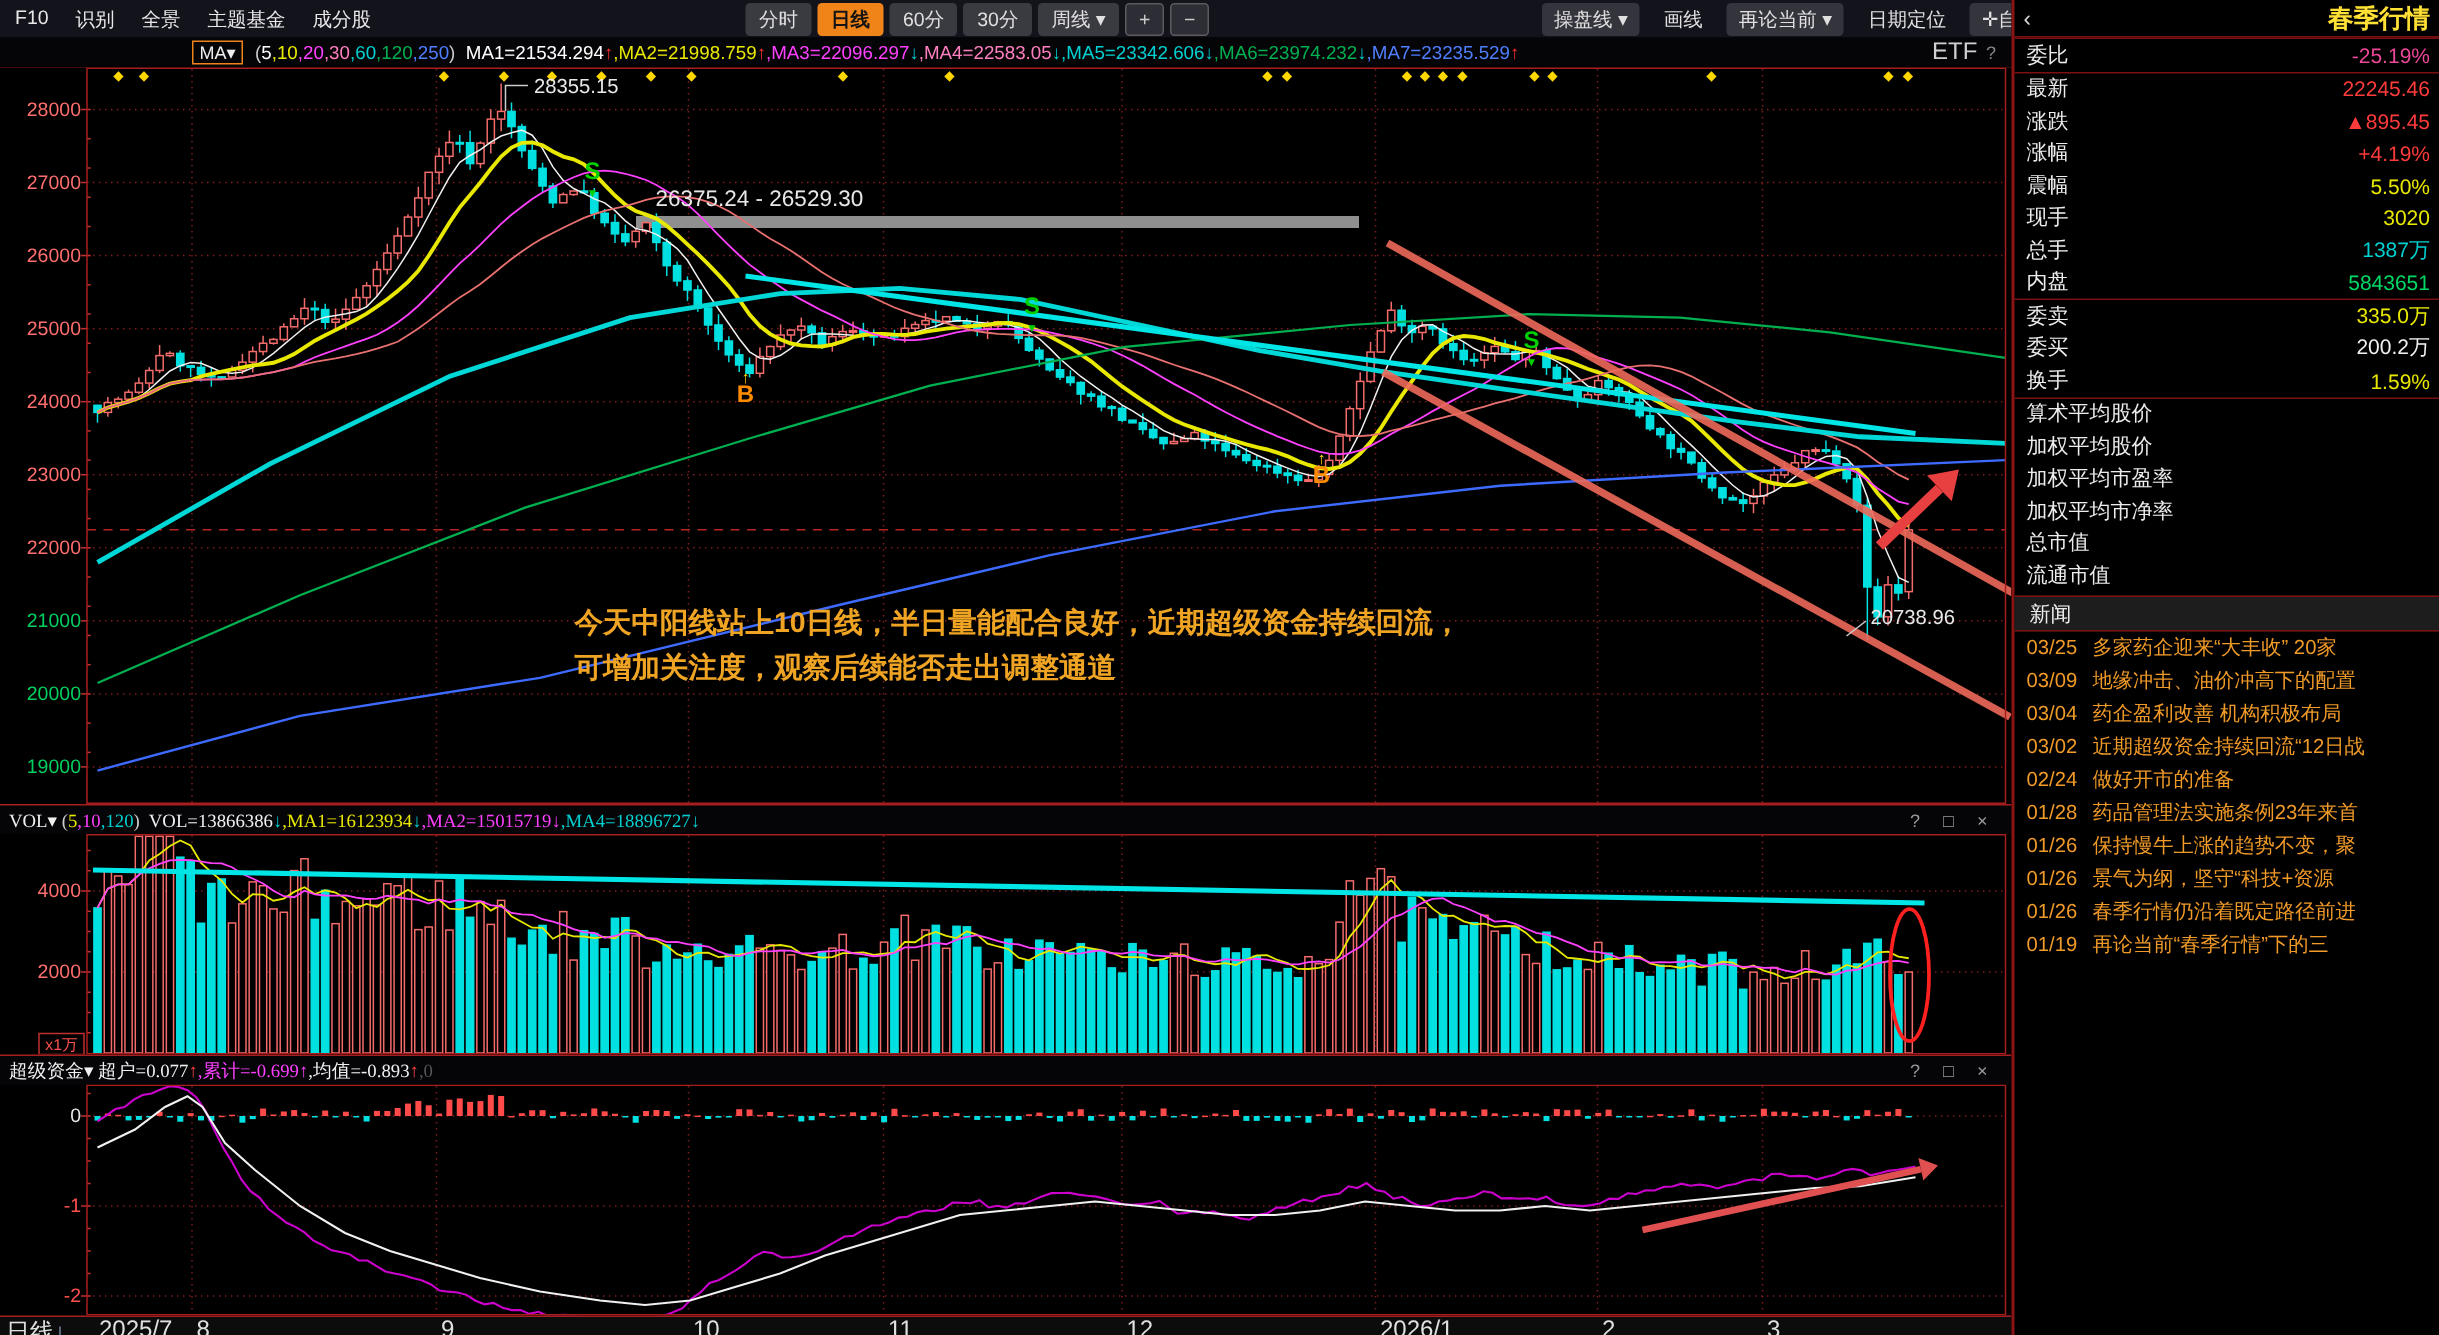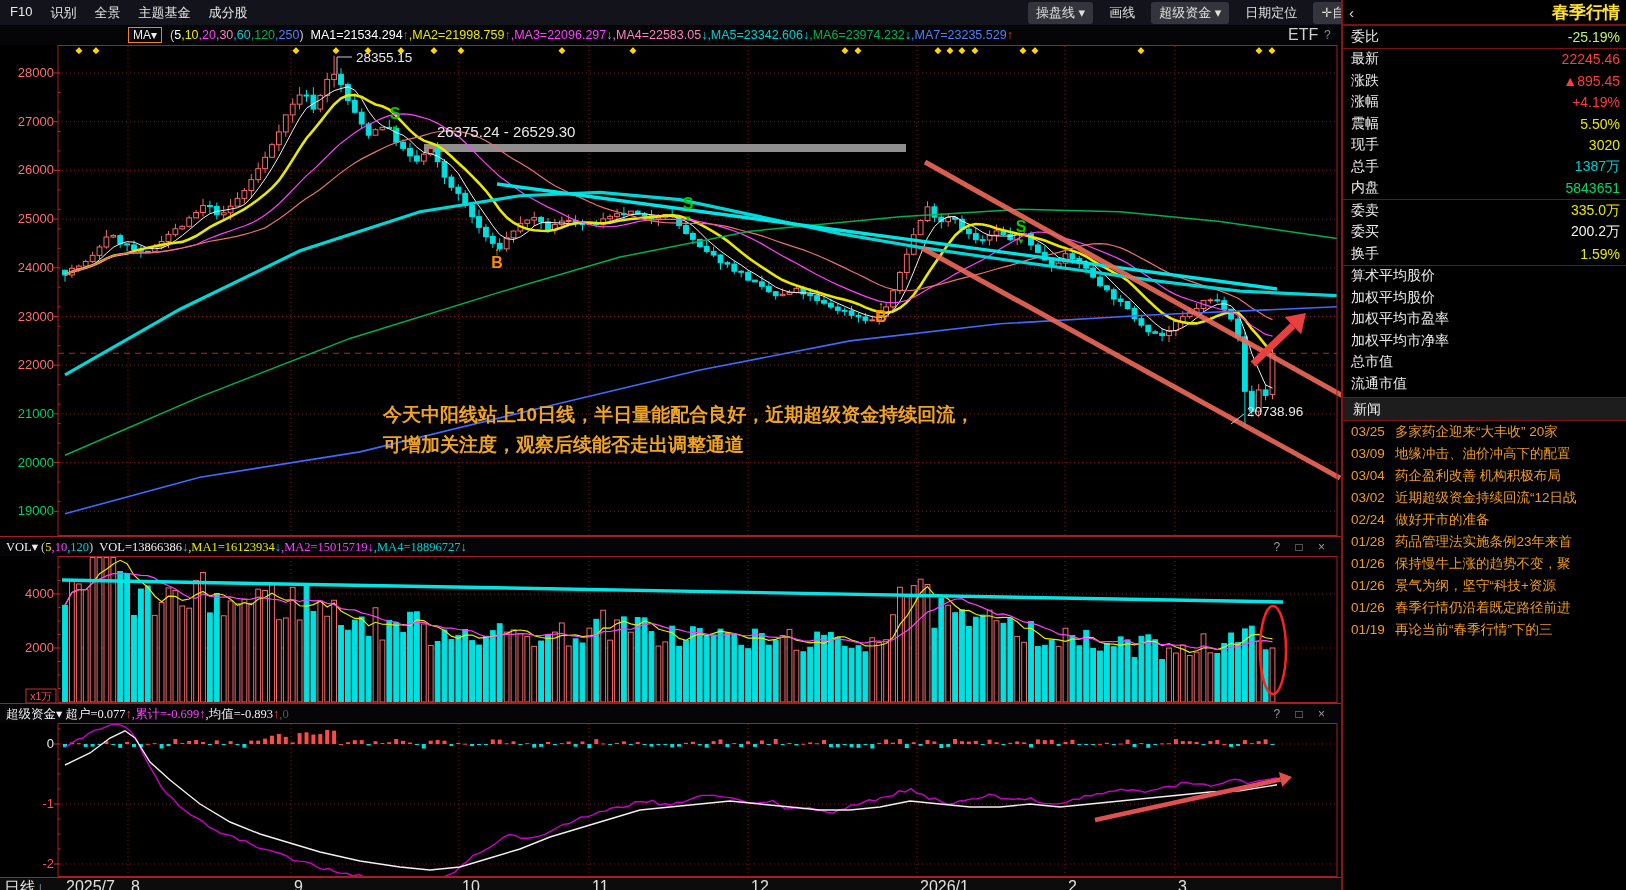--- a/index.html
+++ b/index.html
@@ -66,24 +66,33 @@
 <div class="app">
 
   <div class="topbar">
     <div class="tb-left">
       <span>F10</span>
       <span>识别</span>
       <span>全景</span>
       <span>主题基金</span>
       <span>成分股</span>
     </div>
+    <div class="tabs">
+      <span class="tab">分时</span>
+      <span class="tab active">日线</span>
+      <span class="tab">60分</span>
+      <span class="tab">30分</span>
+      <span class="tab">周线 ▾</span>
+      <span class="zbtn">+</span>
+      <span class="zbtn">−</span>
+    </div>
     <div class="tb-right">
       <span class="rbtn">操盘线 ▾</span>
       <span class="rbtn flat">画线</span>
-      <span class="rbtn">超级资金 ▾</span>
+      <span class="rbtn">再论当前 ▾</span>
       <span class="rbtn flat">日期定位</span>
       <span class="rbtn">✛自选 ▾</span>
       <span class="help-circ">?</span>
       <span class="collapse">»|</span>
     </div>
   </div>
 
   <div class="mabar">
     <span class="ma-box">MA▾</span>
     <span id="ma-segments"><span class="seg" style="color: rgb(204, 204, 204);">(</span><span class="seg" style="color: rgb(255, 255, 255);">5</span><span class="seg" style="color: rgb(232, 232, 0);">,10</span><span class="seg" style="color: rgb(255, 64, 255);">,20</span><span class="seg" style="color: rgb(255, 127, 191);">,30</span><span class="seg" style="color: rgb(0, 208, 208);">,60</span><span class="seg" style="color: rgb(0, 176, 80);">,120</span><span class="seg" style="color: rgb(79, 127, 255);">,250</span><span class="seg" style="color: rgb(204, 204, 204);">)  </span><span class="seg" style="color: rgb(255, 255, 255);">MA1=21534.294</span><span style="color: rgb(255, 48, 48);">↑</span><span class="seg" style="color: rgb(232, 232, 0);">,MA2=21998.759</span><span style="color: rgb(255, 48, 48);">↑</span><span class="seg" style="color: rgb(255, 64, 255);">,MA3=22096.297</span><span style="color: rgb(0, 208, 208);">↓</span><span class="seg" style="color: rgb(255, 127, 191);">,MA4=22583.05</span><span style="color: rgb(0, 208, 208);">↓</span><span class="seg" style="color: rgb(0, 208, 208);">,MA5=23342.606</span><span style="color: rgb(0, 208, 208);">↓</span><span class="seg" style="color: rgb(0, 176, 80);">,MA6=23974.232</span><span style="color: rgb(0, 208, 208);">↓</span><span class="seg" style="color: rgb(79, 127, 255);">,MA7=23235.529</span><span style="color: rgb(255, 48, 48);">↑</span></span>
@@ -1015,21 +1024,21 @@
   </div>
 
   <div class="panel">
     <div class="p-title">
       <span class="p-back">‹</span>
       <span class="p-name">春季行情</span>
     </div>
     <div id="q-rows">
         <div class="q-row q-sep">
           <span class="lb">委比</span>
-          <span class="vl" style="color: #bef264;">-25.19%</span>
+          <span class="vl" style="color: #ec4899;">-25.19%</span>
         </div>
         <div class="q-row q-sep">
           <span class="lb">最新</span>
           <span class="vl" style="color: rgb(255, 59, 59);">22245.46</span>
         </div>
         <div class="q-row">
           <span class="lb">涨跌</span>
           <span class="vl" style="color: rgb(255, 59, 59);">▲895.45</span>
         </div>
         <div class="q-row">

